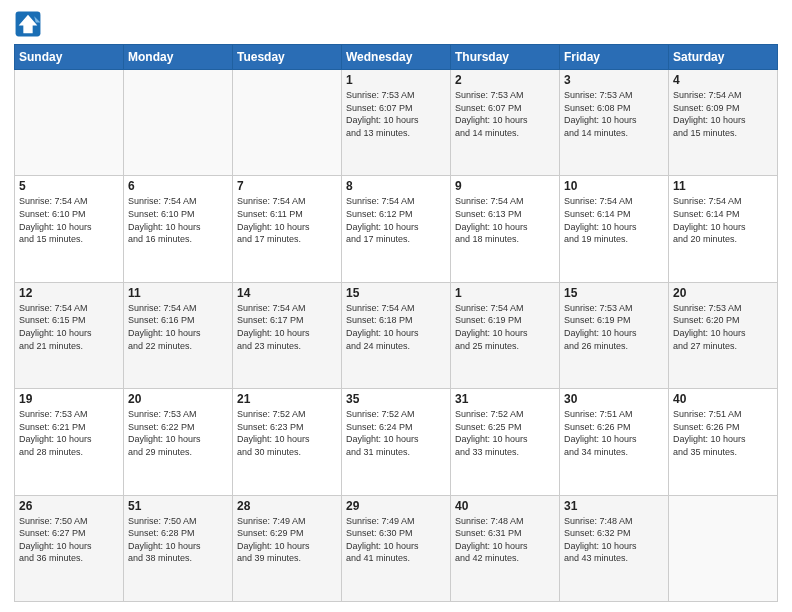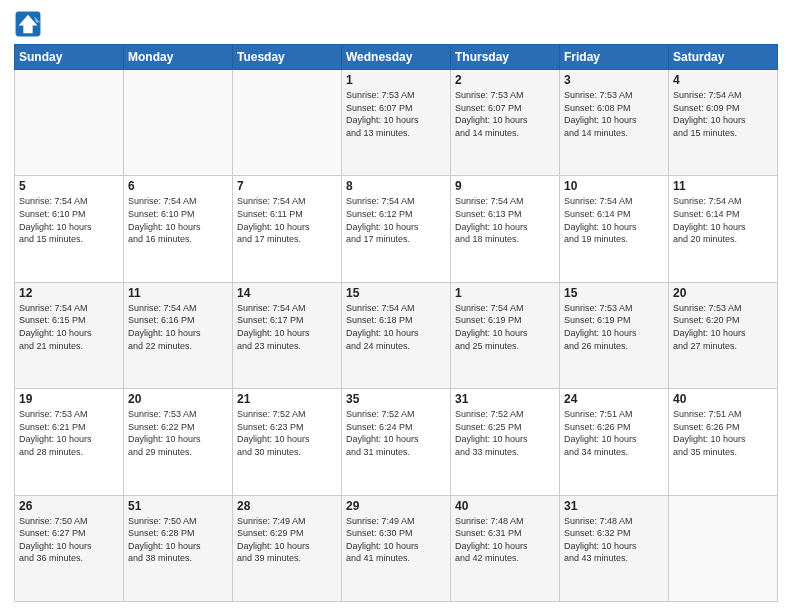--- a/index.html
+++ b/index.html
@@ -299,21 +299,21 @@
 and 31 minutes.</div>
           </td>
           <td>
             <span class="day-number">31</span>
             <div class="day-info" style="white-space: pre-line;">Sunrise: 7:52 AM
 Sunset: 6:25 PM
 Daylight: 10 hours
 and 33 minutes.</div>
           </td>
           <td>
-            <span class="day-number">24</span>
+            <span class="day-number">30</span>
             <div class="day-info" style="white-space: pre-line;">Sunrise: 7:51 AM
 Sunset: 6:26 PM
 Daylight: 10 hours
 and 34 minutes.</div>
           </td>
           <td>
             <span class="day-number">40</span>
             <div class="day-info" style="white-space: pre-line;">Sunrise: 7:51 AM
 Sunset: 6:26 PM
 Daylight: 10 hours

